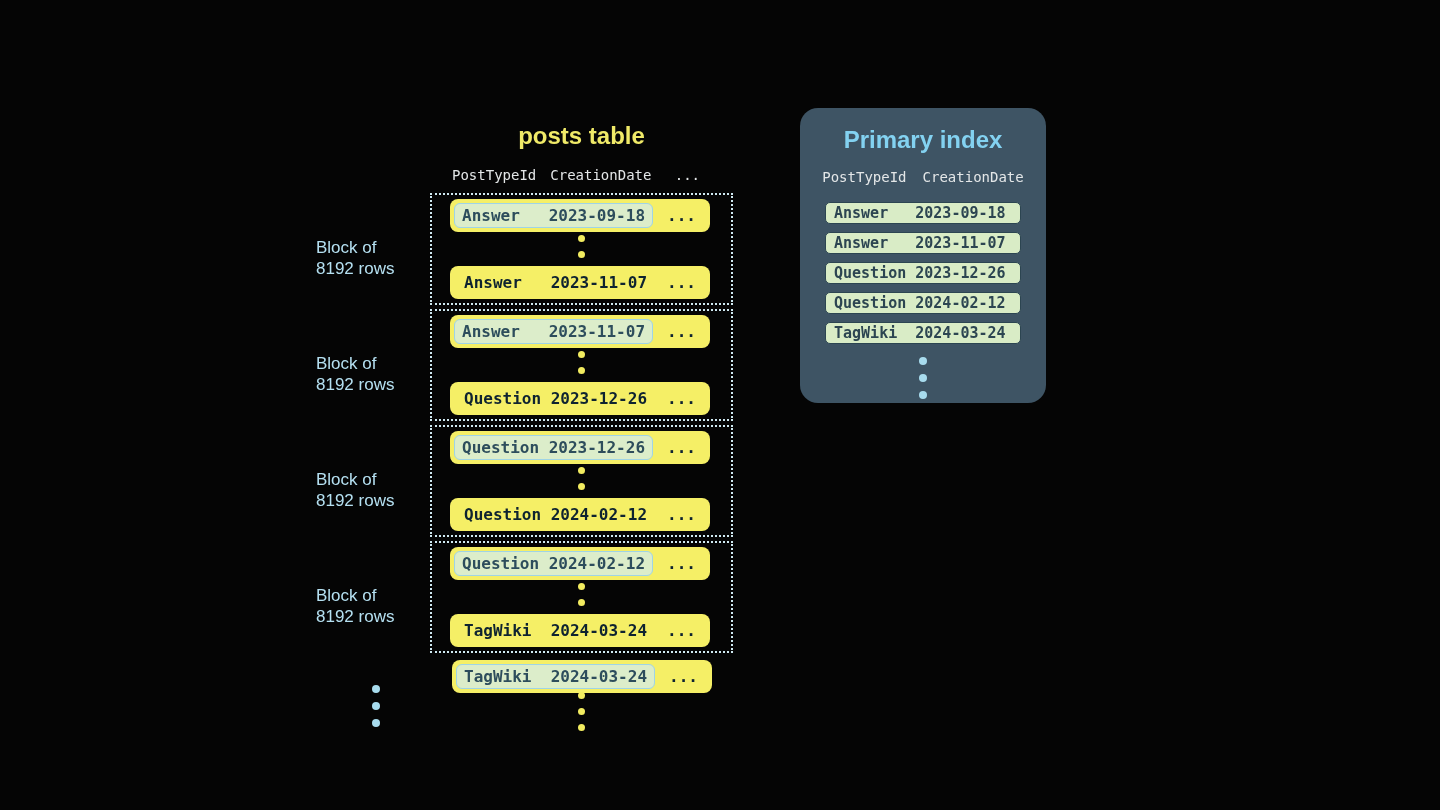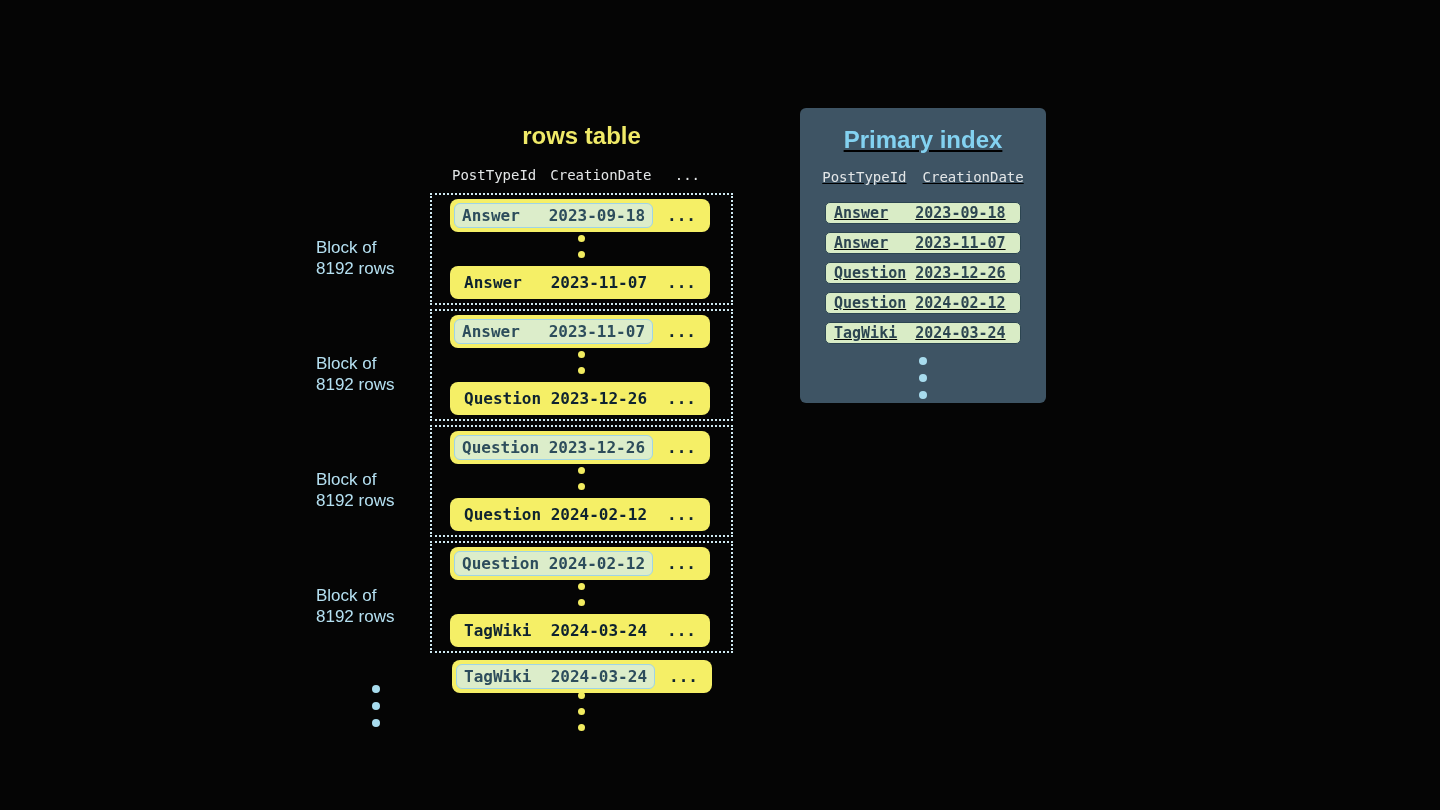--- a/index.html
+++ b/index.html
@@ -81,23 +81,22 @@
   .ydots i { background: #f2ec60; }
   .bdots i { background: #a8dcee; }
   .bdots i { width: 8px; height: 8px; }
 
   
   .panel {
     position: absolute;
     left: 800px; top: 108px;
     width: 246px; height: 295px;
     background: #3e5464;
-    border-radius: 6px;
+    border-radius: 18px;
     box-sizing: border-box;
-    text-decoration: underline;
   }
   .panel-title {
     margin-top: 18px;
     text-align: center;
     font-family: "Liberation Sans", sans-serif;
     font-size: 24px; font-weight: 600;
     color: #83d2f1;
   }
   .panel-headers {
     margin-top: 15px;
@@ -119,21 +118,21 @@
     font-size: 15px; font-weight: bold;
     color: #2c4551;
   }
   .panel .vdots { margin: 13px auto 0; width: 8px; }
 </style>
 </head>
 <body>
 
 <div class="stage">
 
-  <div class="posts-title">rows table</div>
+  <div class="posts-title">posts table</div>
   <div class="posts-headers">
     <span>PostTypeId</span>
     <span>CreationDate</span>
     <span class="hmore">...</span>
   </div>
 
   <div class="block" style="top:193px">
     <div class="row row-first">
       <span class="pill">
         <span class="type-col">Answer</span>

